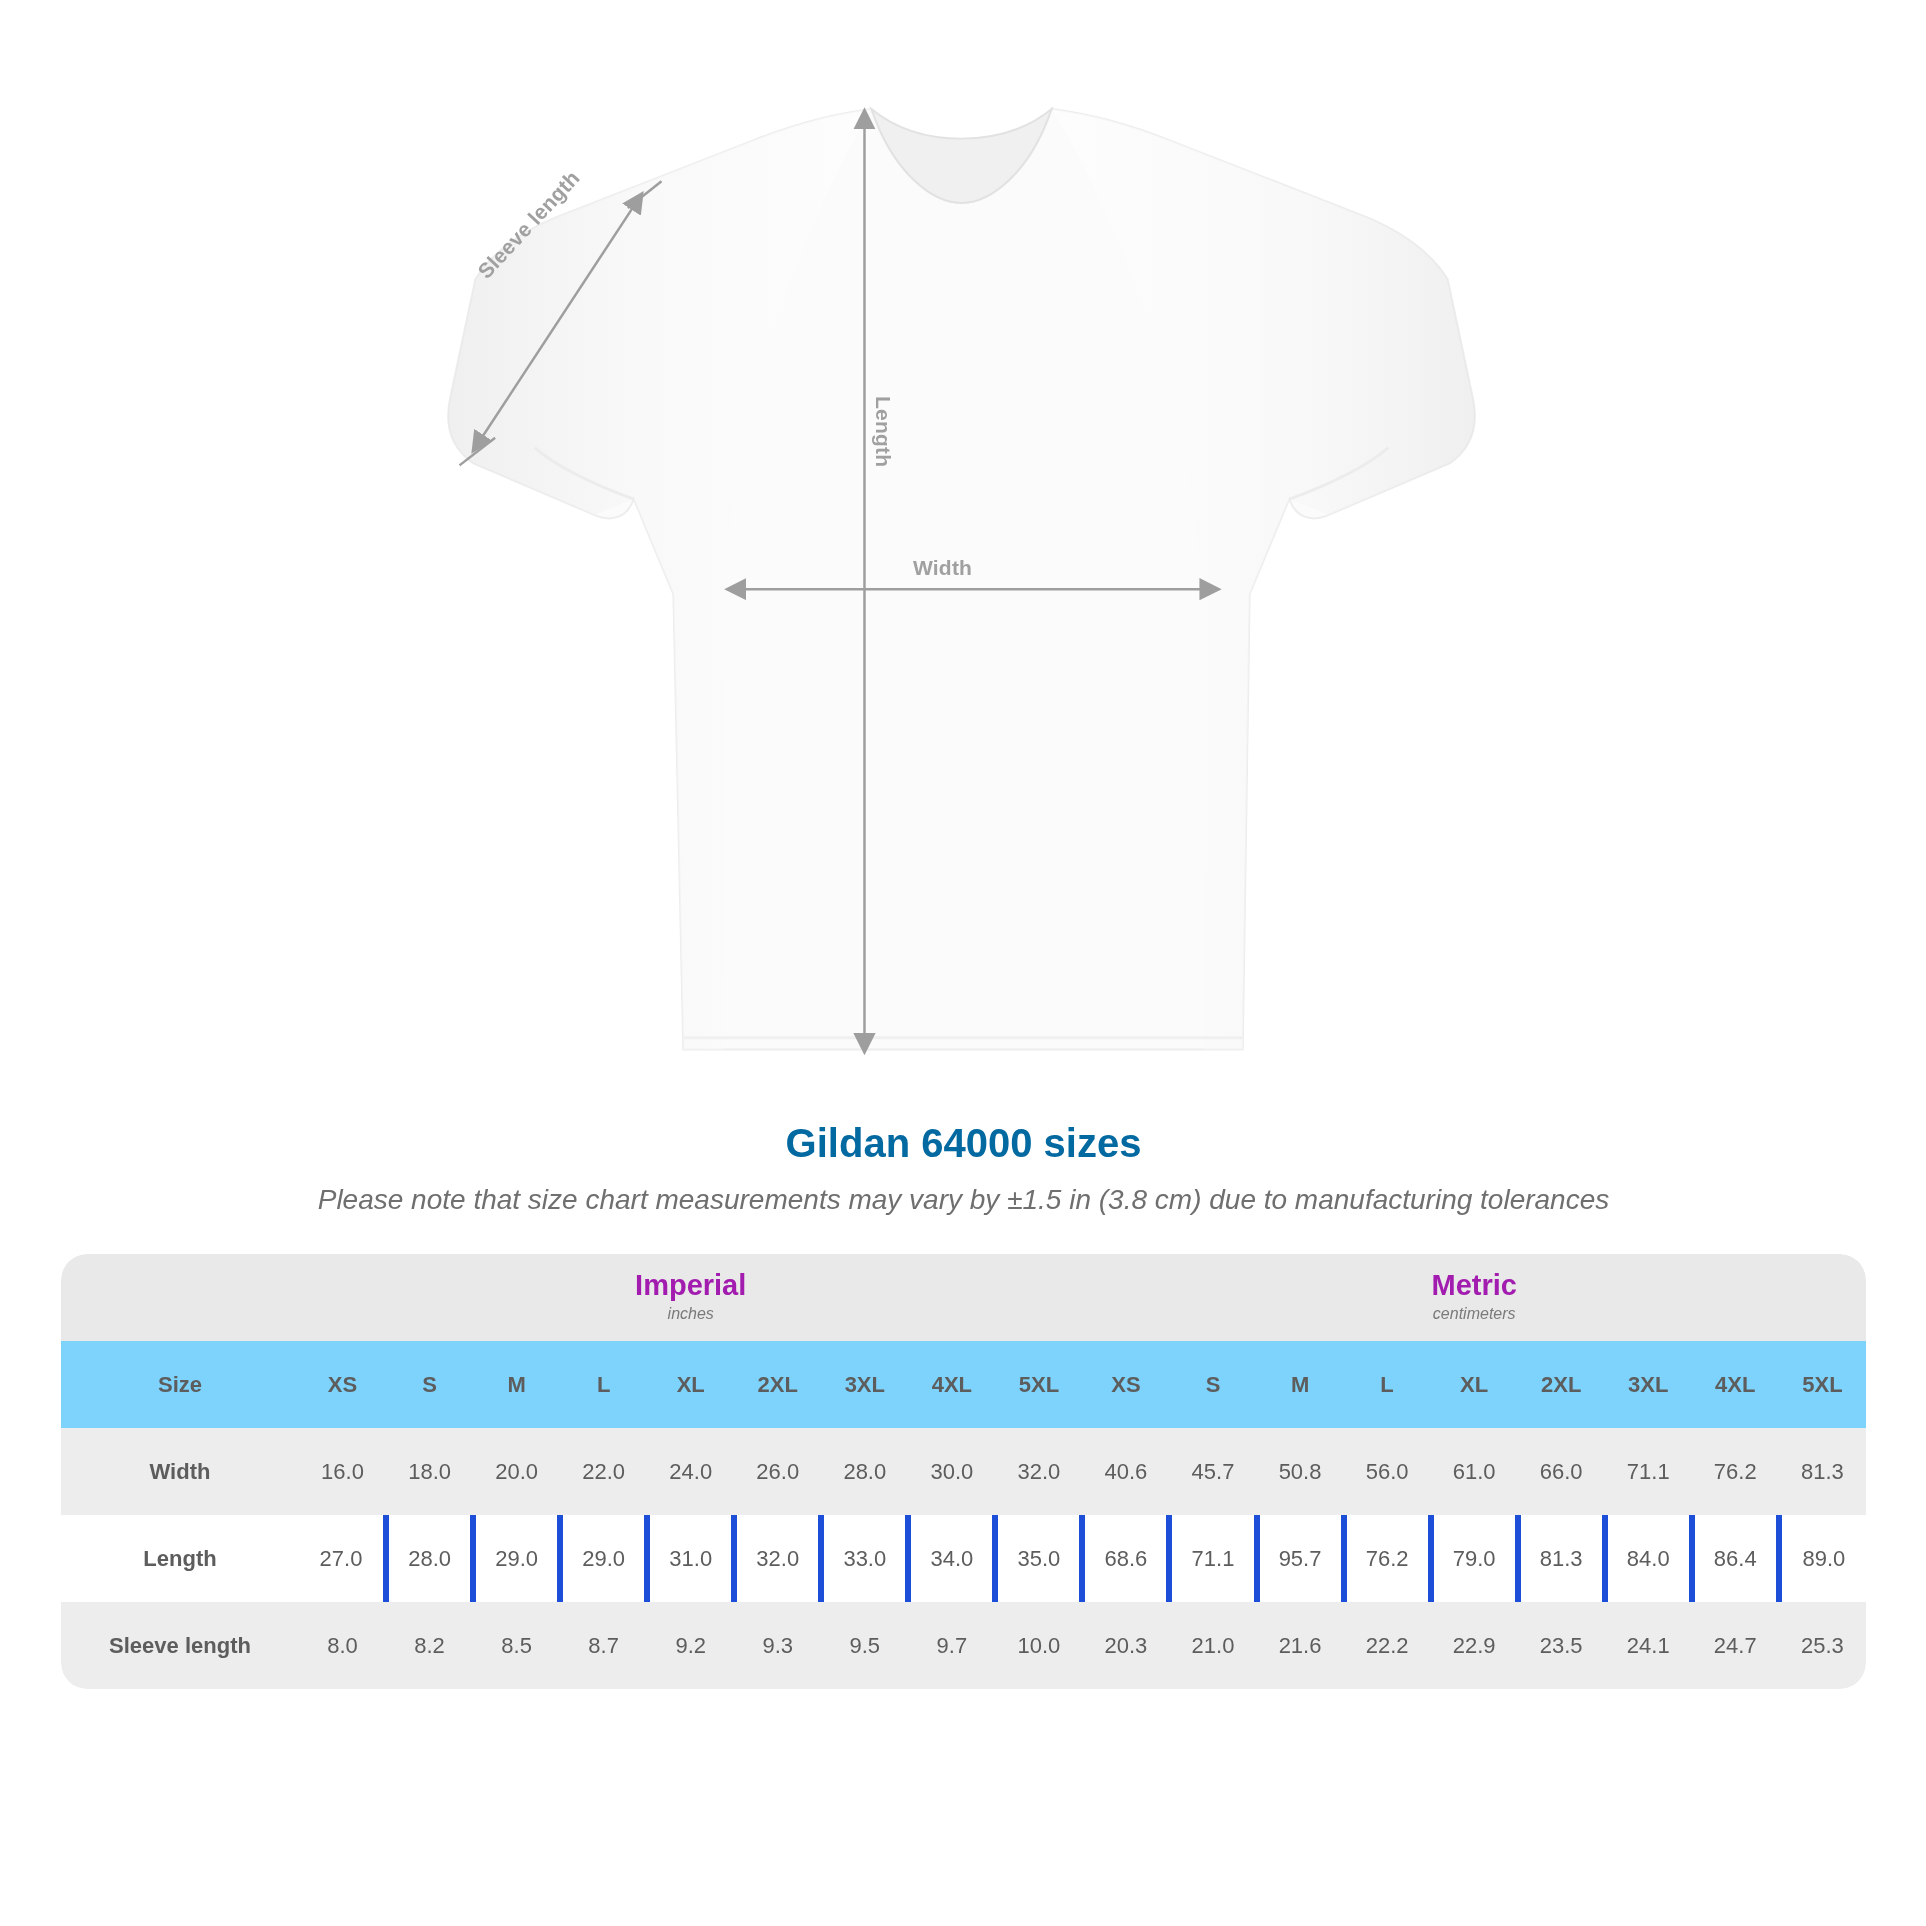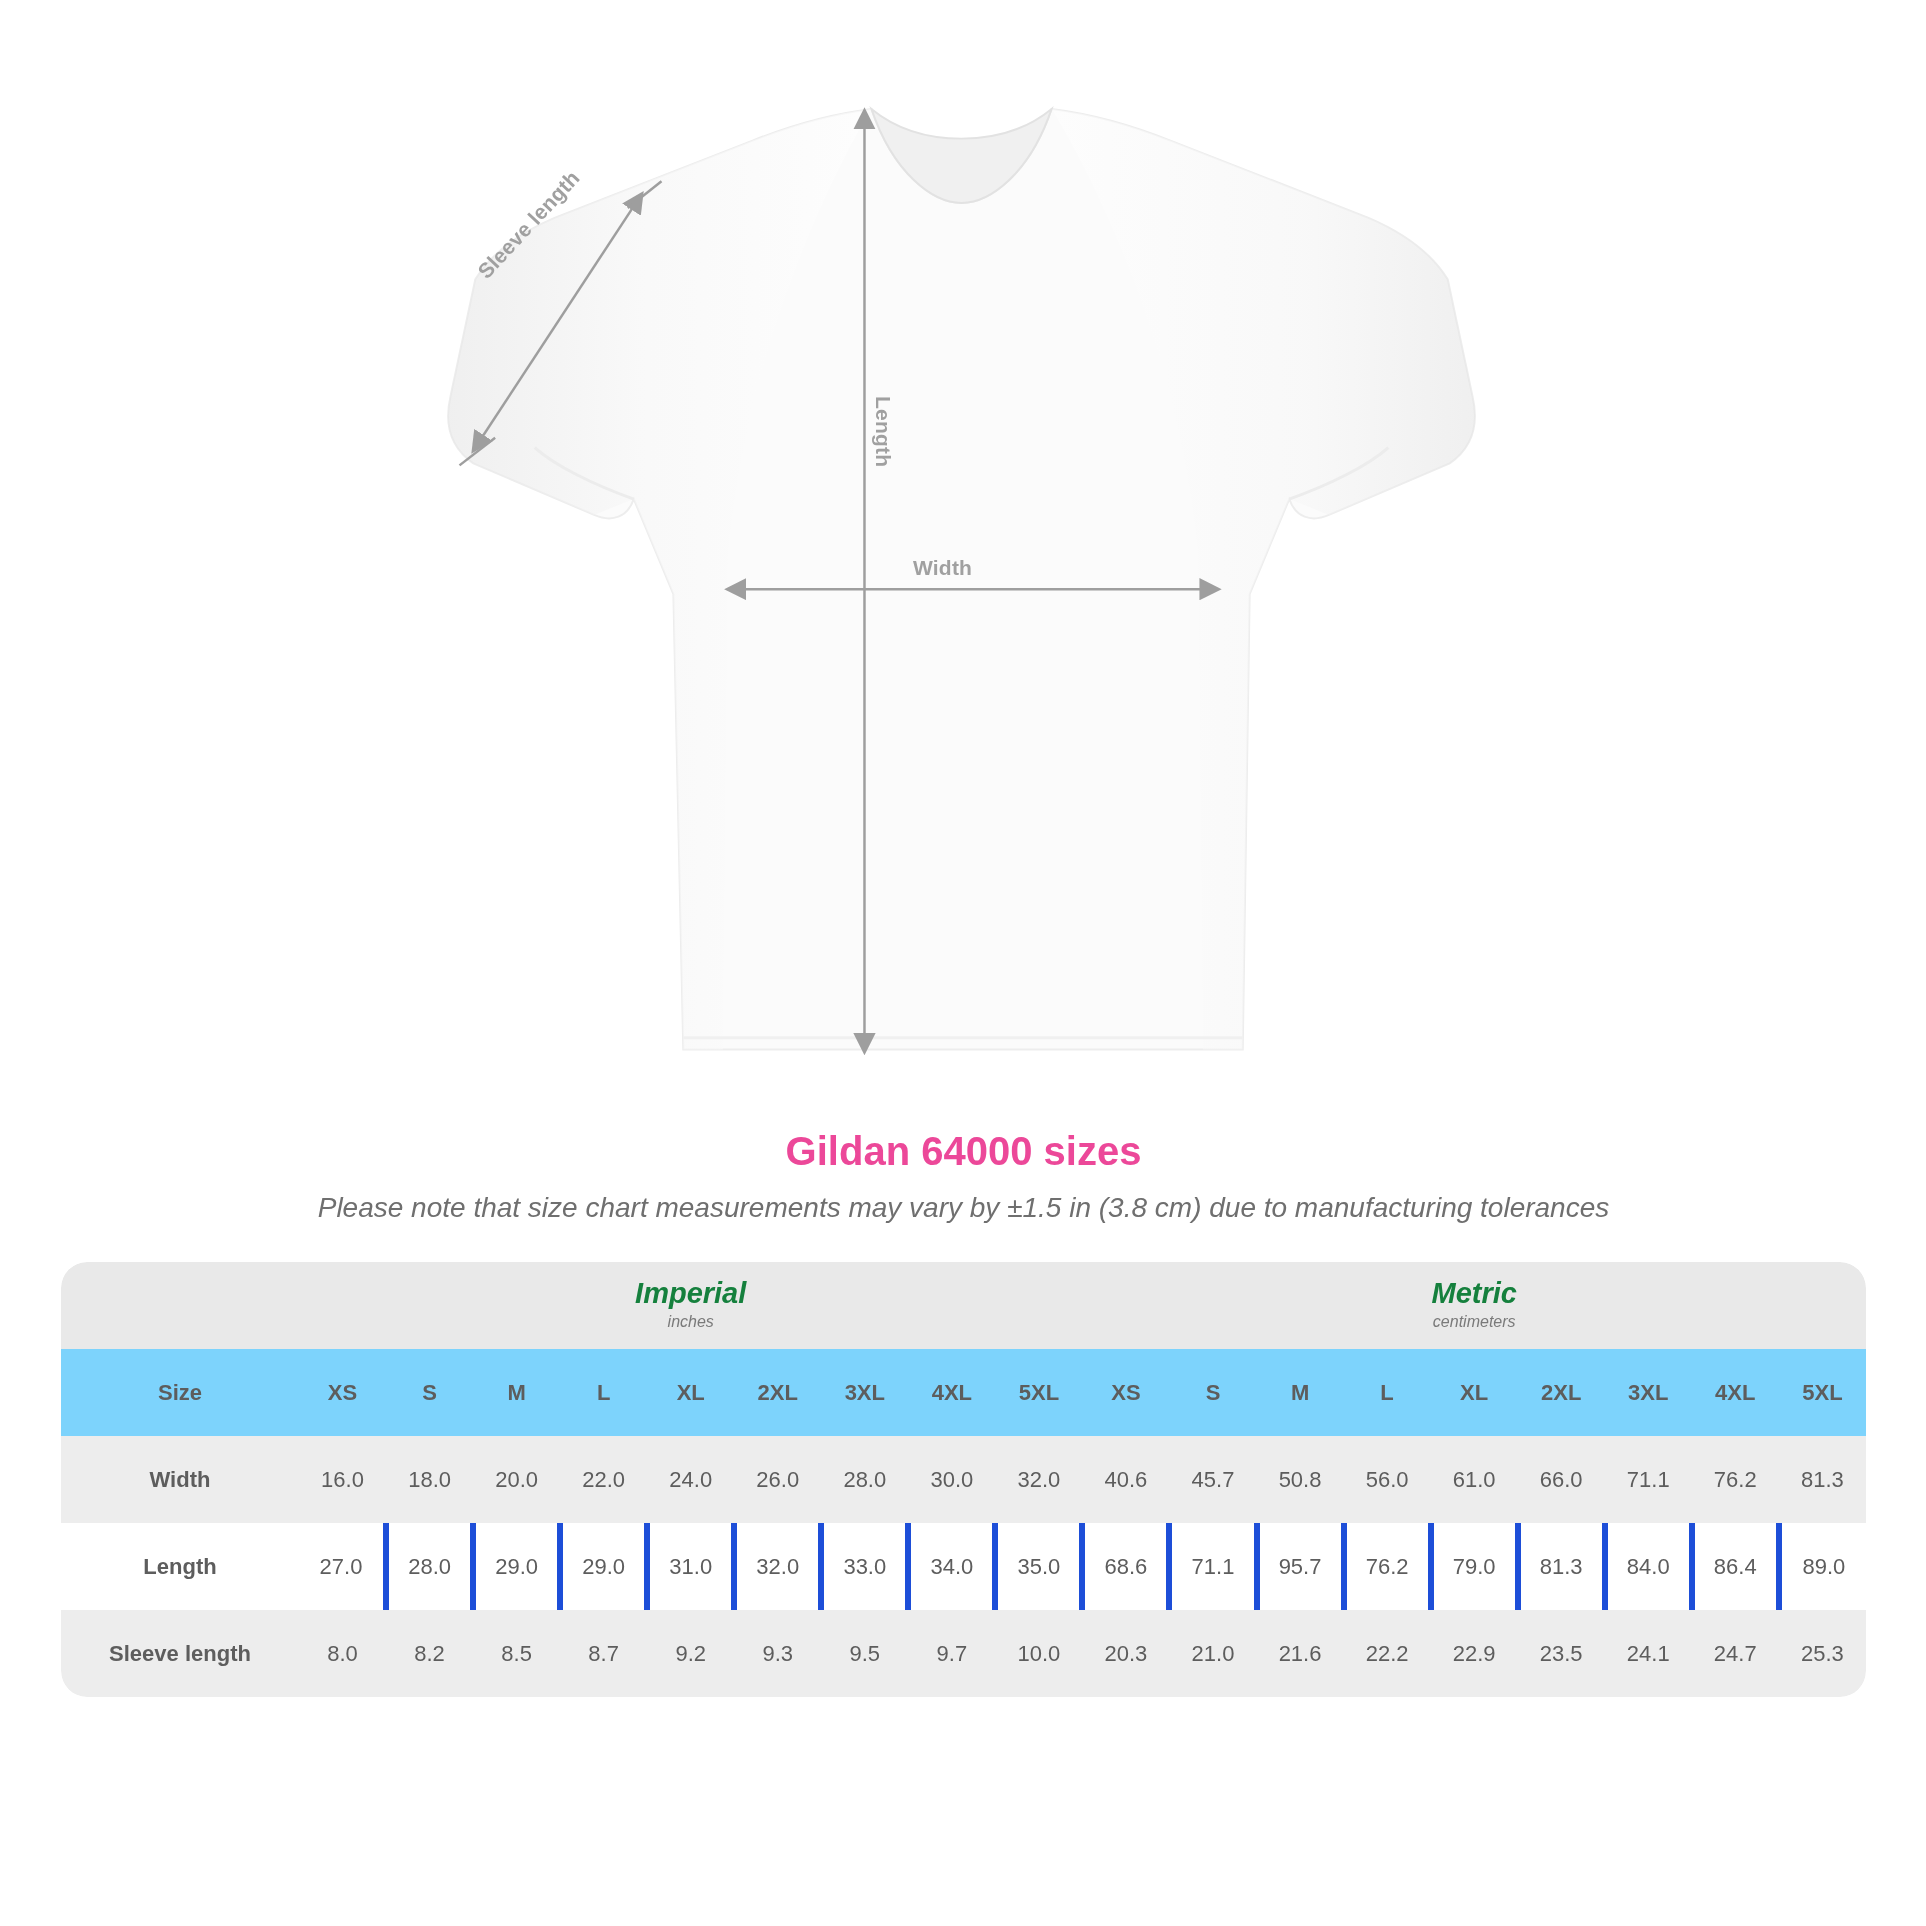--- a/index.html
+++ b/index.html
@@ -45,22 +45,22 @@
     transform: rotate(-47deg);
     transform-origin: left top;
     white-space: nowrap;
   }
 
   
   .title {
     text-align: center;
     font-size: 40px;
     font-weight: bold;
-    color: #ec4899;
-    margin-top: 20px;
+    color: #0369a1;
+    margin-top: 12px;
   }
   .subtitle {
     text-align: center;
     font-size: 28px;
     font-style: italic;
     color: #6f6f6f;
     margin-top: 18px;
   }
 
   
@@ -84,22 +84,21 @@
     vertical-align: middle;
     border: 0;
   }
   .unit-header-row td {
     background: #e9e9e9;
     height: 127px;
   }
   .unit-name {
     font-size: 29px;
     font-weight: bold;
-    font-style: italic;
-    color: #15803d;
+    color: #a21caf;
     line-height: 1.15;
   }
   .unit-sub {
     font-size: 16px;
     font-style: italic;
     color: #7a7a7a;
     line-height: 1.5;
   }
   .hdr-row td {
     background: #7dd3fc;

